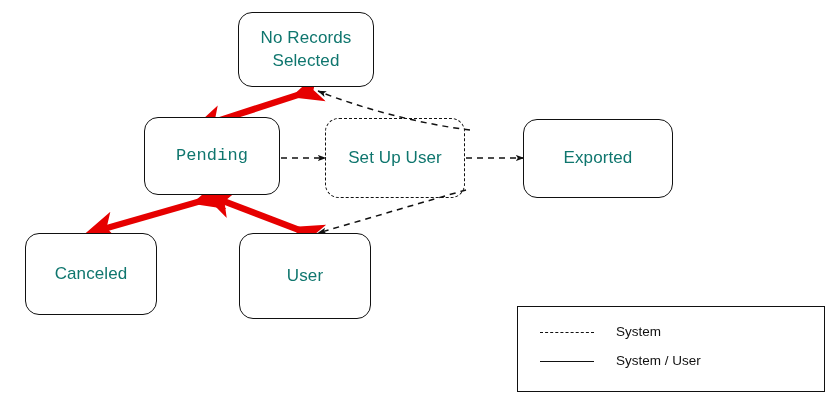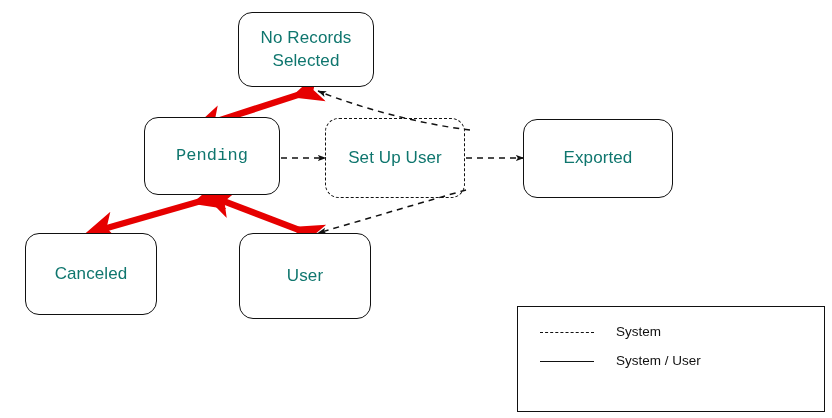--- a/index.html
+++ b/index.html
@@ -52,21 +52,21 @@
   #node-setup      { left: 325px; top: 118px; width: 140px; height: 80px; }
   #node-exported   { left: 523px; top: 119px; width: 150px; height: 79px; }
   #node-canceled   { left: 25px;  top: 233px; width: 132px; height: 82px; text-align: center; }
   #node-error      { left: 239px; top: 233px; width: 132px; height: 86px; }
 
   #legend {
     position: absolute;
     left: 517px;
     top: 306px;
     width: 308px;
-    height: 106px;
+    height: 86px;
     box-sizing: border-box;
     border: 1.4px solid #111111;
     background: #ffffff;
     z-index: 4;
     padding: 10px 0 0 0;
   }
   .legend-row {
     display: flex;
     align-items: center;
     height: 29px;

